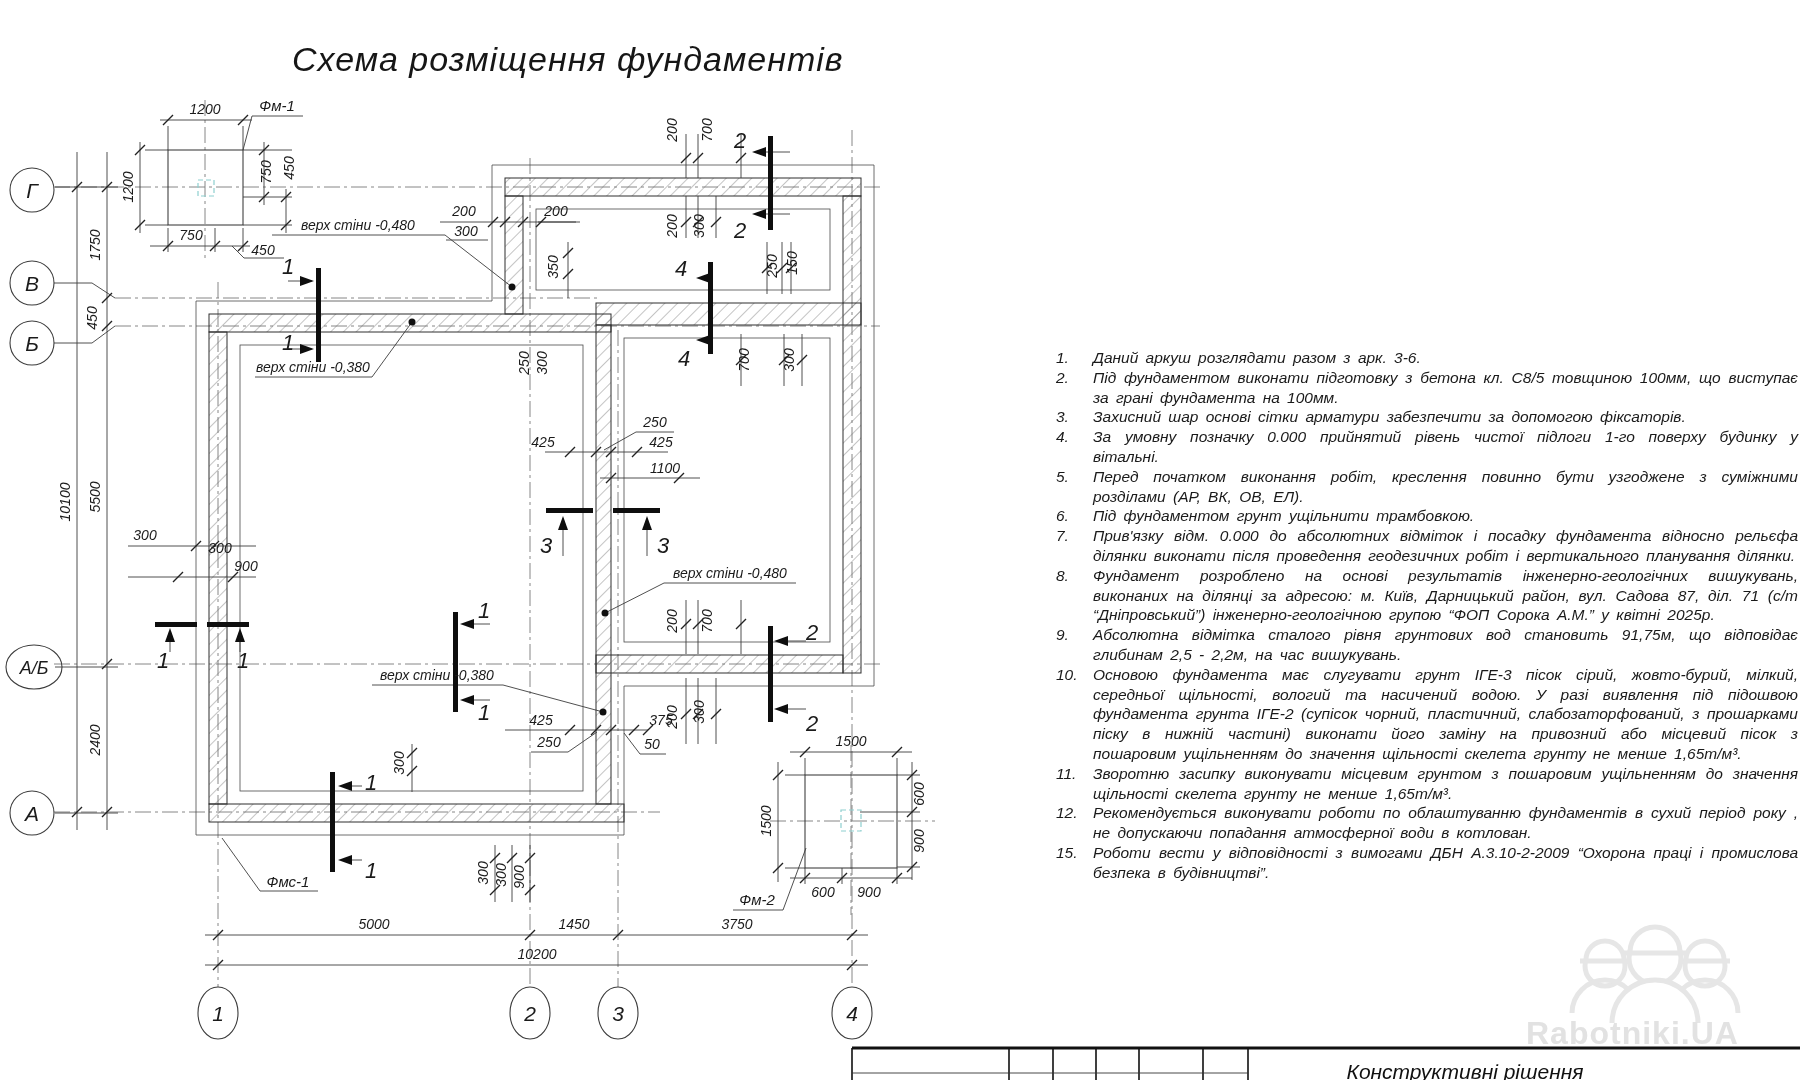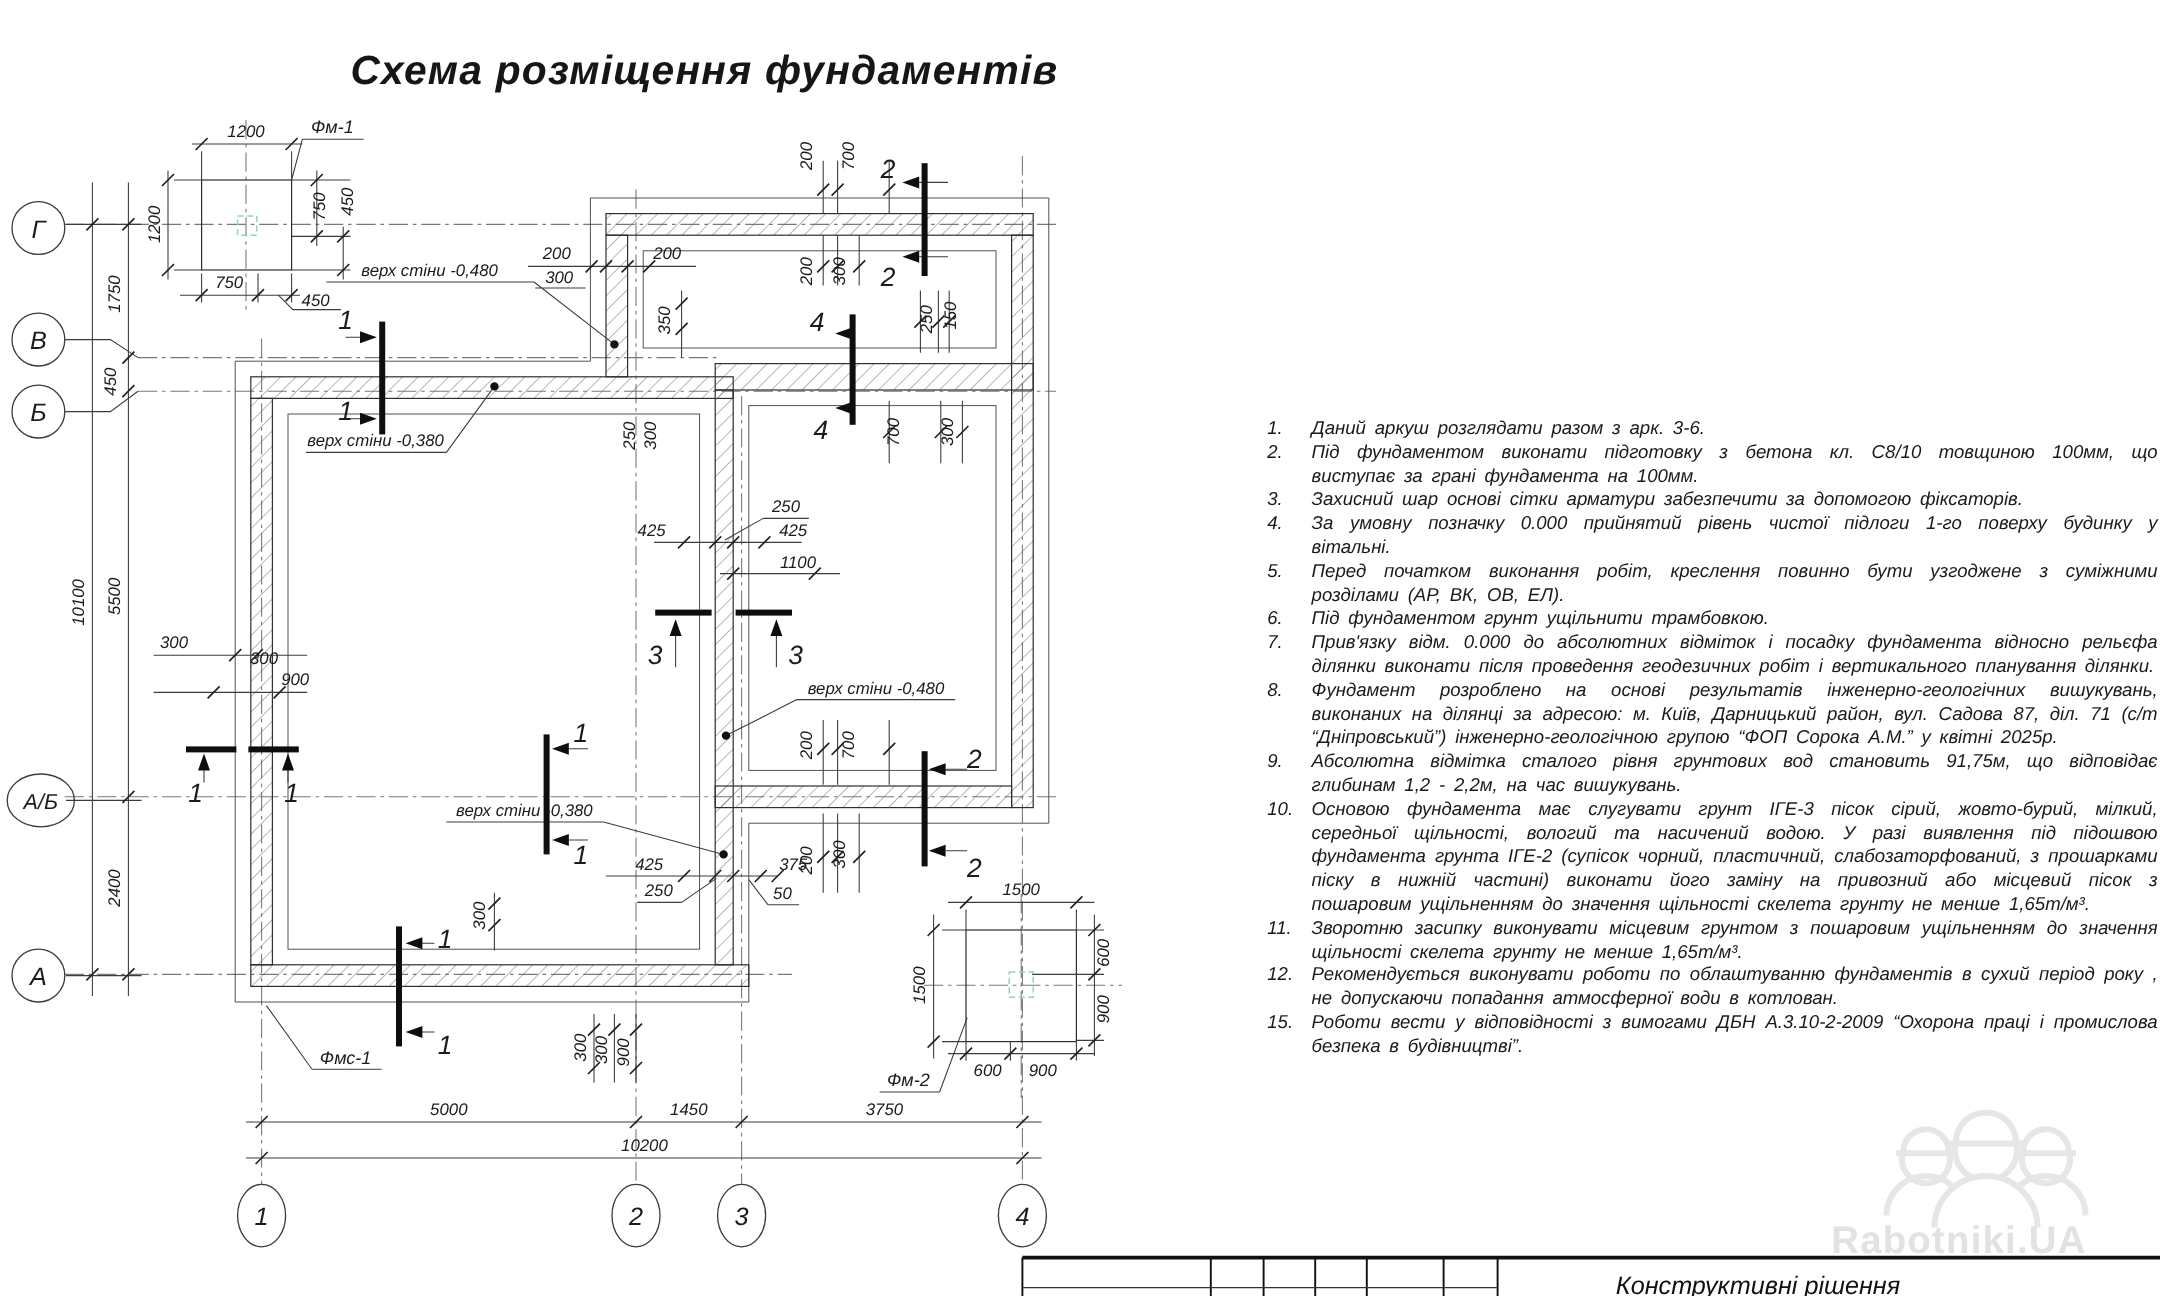--- a/index.html
+++ b/index.html
@@ -1,18 +1,18 @@
 <!DOCTYPE html>
 <html><head>
 <meta charset="utf-8">
 <style>
   html,body{margin:0;padding:0;background:#fff;}
   .sheet{position:relative;width:1800px;height:1080px;background:#ffffff;overflow:hidden;
          font-family:"Liberation Sans",sans-serif;color:#1d1d1d;}
-  .title{position:absolute;left:292px;top:40px;font-size:34px;font-style:italic;font-weight:bold;
+  .title{position:absolute;left:292px;top:40px;font-size:34px;font-style:italic;font-weight:normal;
          letter-spacing:1px;color:#161616;white-space:nowrap;}
   svg.draw{position:absolute;left:0;top:0;}
   svg .tl{stroke:#3c3c3c;stroke-width:0.9;fill:none;}
   svg .tk{stroke:#222;stroke-width:1.4;fill:none;}
   svg .wall{stroke:#2e2e2e;stroke-width:1;}
   svg .thin{stroke:#4a4a4a;stroke-width:0.8;fill:none;}
   svg .cl{stroke:#787878;stroke-width:0.9;fill:none;stroke-dasharray:16 4 3 4;}
   svg .cyan{stroke:#8ecfcf;stroke-width:1.2;fill:none;stroke-dasharray:5 3;}
   svg .bar{fill:#0e0e0e;}
   svg .ah{fill:#0e0e0e;stroke:none;}
@@ -308,21 +308,21 @@
     <text class="det" x="757" y="905">Фм-2</text>
   </svg>
 
   <div class="notes">
       <div class="note">
       <span class="nnum">1.</span>
       <span class="ntext">Даний аркуш розглядати разом з арк. 3-6.</span>
     </div>
       <div class="note">
       <span class="nnum">2.</span>
-      <span class="ntext">Під фундаментом виконати підготовку з бетона кл. С8/10 товщиною 100мм, що виступає за грані фундамента на 100мм.</span>
+      <span class="ntext">Під фундаментом виконати підготовку з бетона кл. С8/5 товщиною 100мм, що виступає за грані фундамента на 100мм.</span>
     </div>
       <div class="note">
       <span class="nnum">3.</span>
       <span class="ntext">Захисний шар основі сітки арматури забезпечити за допомогою фіксаторів.</span>
     </div>
       <div class="note">
       <span class="nnum">4.</span>
       <span class="ntext">За умовну позначку 0.000 прийнятий рівень чистої підлоги 1-го поверху будинку у вітальні.</span>
     </div>
       <div class="note">
@@ -336,21 +336,21 @@
       <div class="note">
       <span class="nnum">7.</span>
       <span class="ntext">Прив'язку відм. 0.000 до абсолютних відміток і посадку фундамента відносно рельєфа ділянки виконати після проведення геодезичних робіт і вертикального планування ділянки.</span>
     </div>
       <div class="note">
       <span class="nnum">8.</span>
       <span class="ntext">Фундамент розроблено на основі результатів інженерно-геологічних вишукувань, виконаних на ділянці за адресою: м. Київ, Дарницький район, вул. Садова 87, діл. 71 (с/т “Дніпровський”) інженерно-геологічною групою “ФОП Сорока А.М.” у квітні 2025р.</span>
     </div>
       <div class="note">
       <span class="nnum">9.</span>
-      <span class="ntext">Абсолютна відмітка сталого рівня грунтових вод становить 91,75м, що відповідає глибинам 1,2 - 2,2м, на час вишукувань.</span>
+      <span class="ntext">Абсолютна відмітка сталого рівня грунтових вод становить 91,75м, що відповідає глибинам 2,5 - 2,2м, на час вишукувань.</span>
     </div>
       <div class="note">
       <span class="nnum">10.</span>
       <span class="ntext">Основою фундамента має слугувати грунт ІГЕ-3 пісок сірий, жовто-бурий, мілкий, середньої щільності, вологий та насичений водою. У разі виявлення під підошвою фундамента грунта ІГЕ-2 (супісок чорний, пластичний, слабозаторфований, з прошарками піску в нижній частині) виконати його заміну на привозний або місцевий пісок з пошаровим ущільненням до значення щільності скелета грунту не менше 1,65т/м³.</span>
     </div>
       <div class="note">
       <span class="nnum">11.</span>
       <span class="ntext">Зворотню засипку виконувати місцевим грунтом з пошаровим ущільненням до значення щільності скелета грунту не менше 1,65т/м³.</span>
     </div>
       <div class="note">

